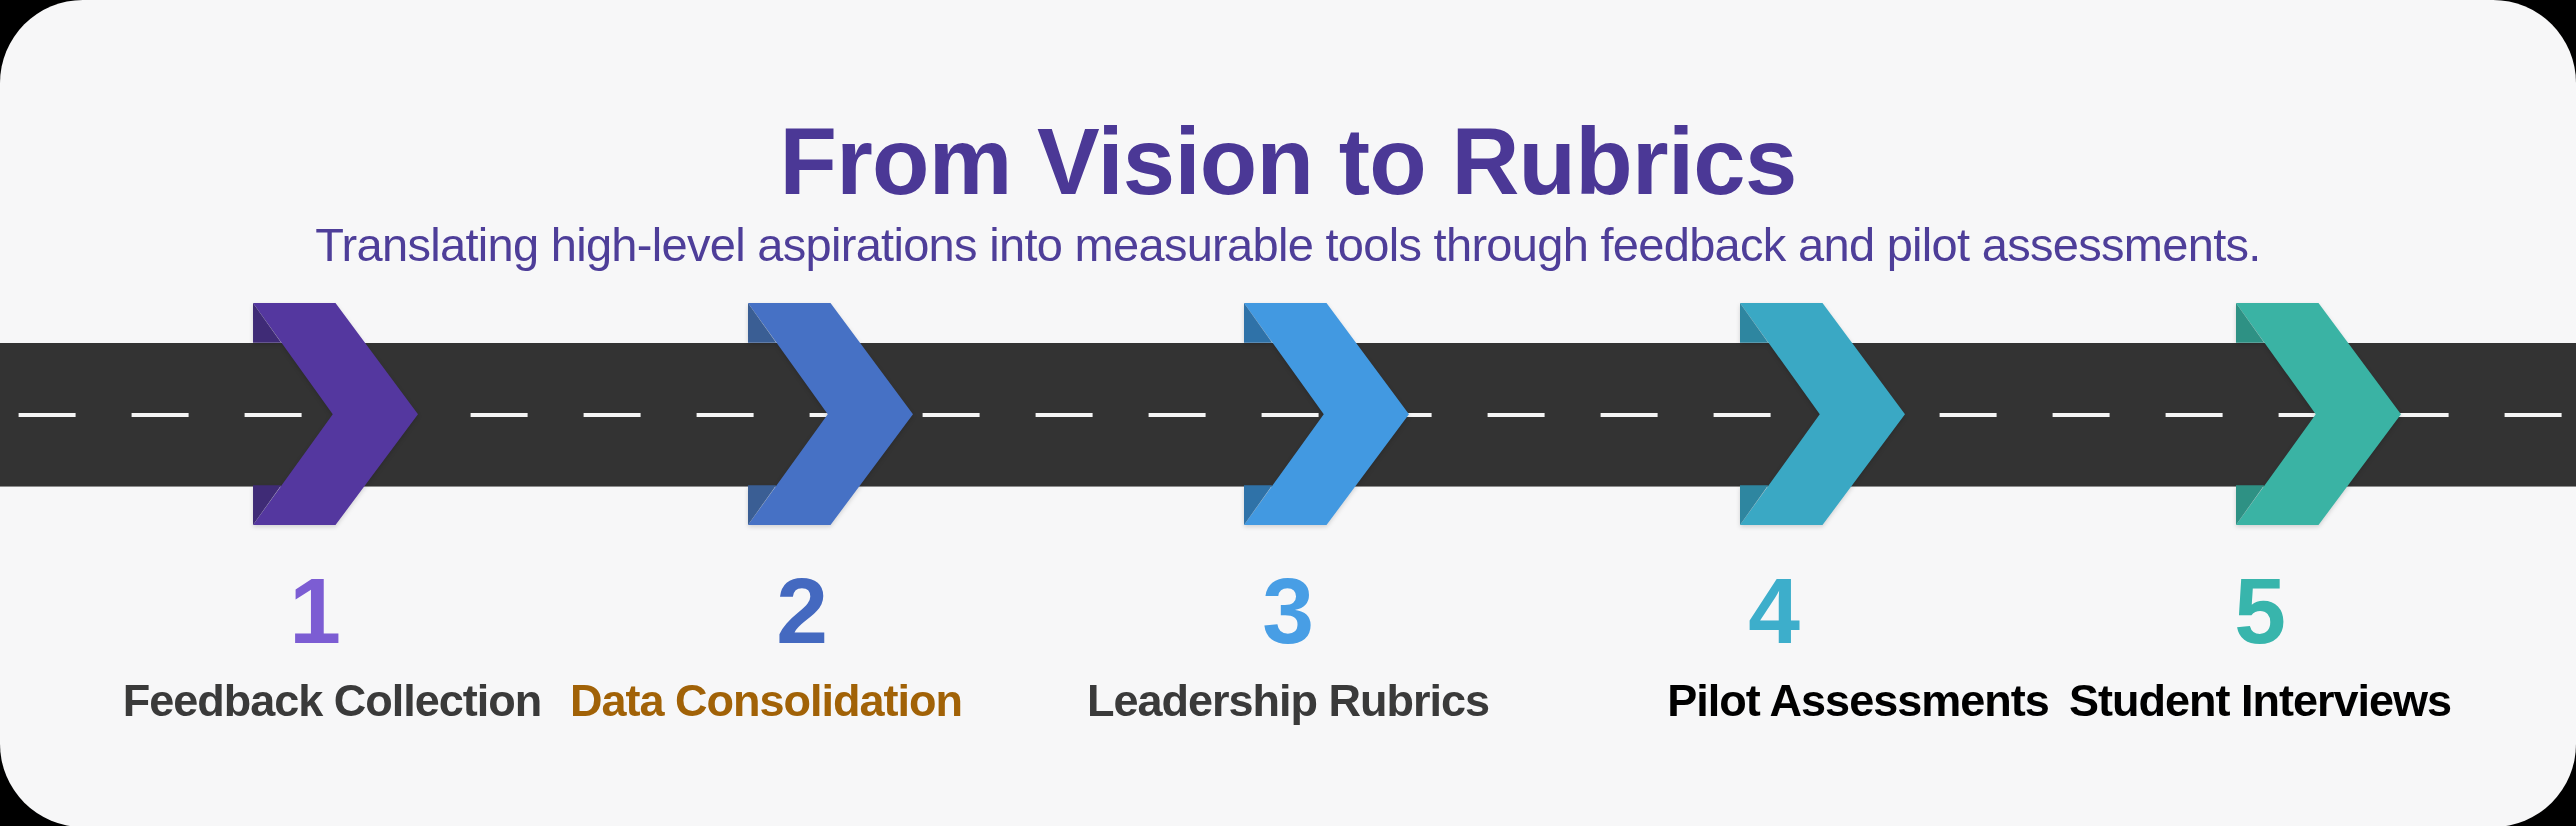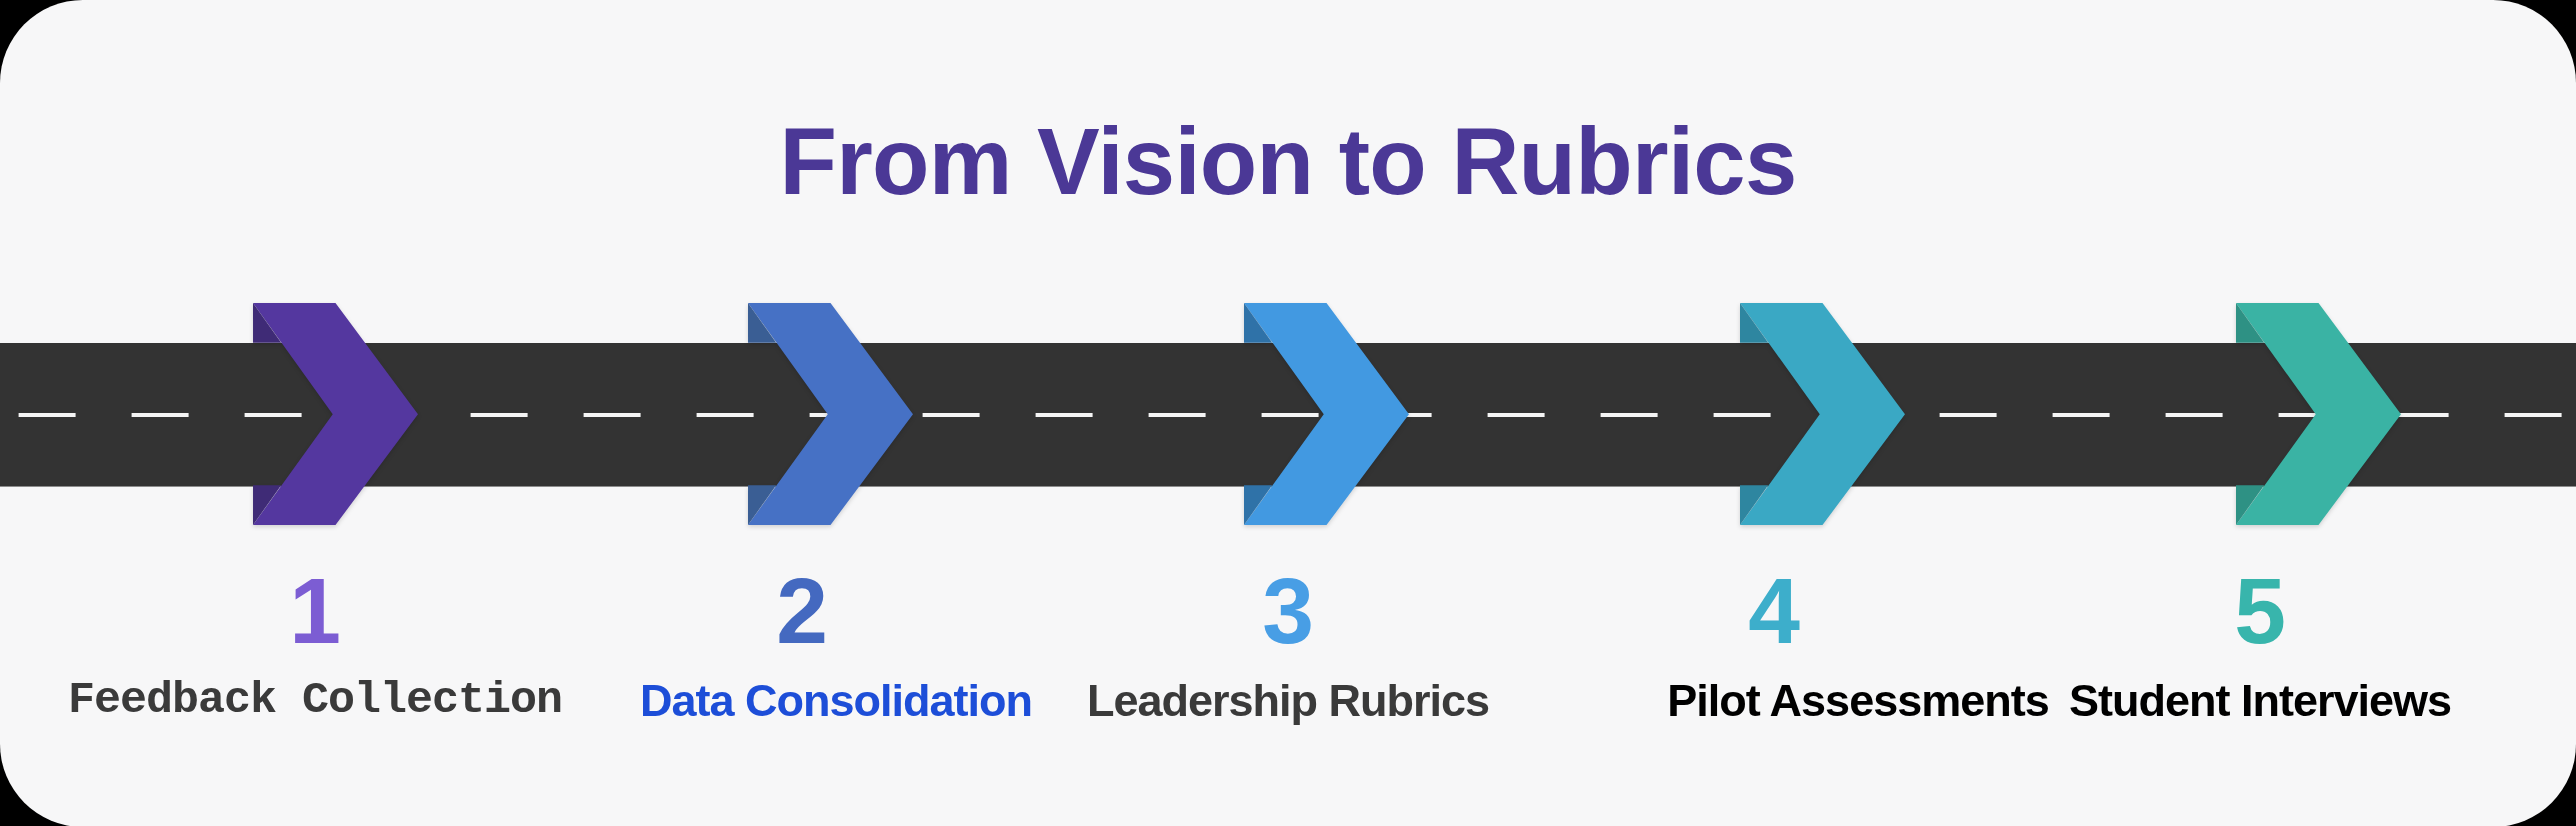--- a/index.html
+++ b/index.html
@@ -40,20 +40,21 @@
     font-size:45px;font-weight:700;letter-spacing:-1px;line-height:1;white-space:nowrap;
   }
 </style>
 </head>
 <body>
 
 <div class="card" style="background-color: rgb(247, 247, 248);">
 
   <h1 class="title" style="color: rgb(75, 56, 150);">From Vision to Rubrics</h1>
 
+  <p class="subtitle" style="color: rgb(78, 62, 153);">Translating high-level aspirations into measurable tools through feedback and pilot assessments.</p>
 
   <div class="road" style="background-color: rgb(51, 51, 51);">
     <div class="road-dashes"></div>
   </div>
 
   <svg class="chevron" style="left:253px" viewBox="0 0 240 323">
     <polygon points="0,0 120,0 240,162 120,323 0,323 116,162" fill="#54379f"></polygon>
     <polygon points="0,0 41,58 0,58" fill="#3f2b76"></polygon>
     <polygon points="0,265 41,265 0,323" fill="#3f2b76"></polygon>
   </svg>
@@ -77,20 +78,20 @@
     <polygon points="0,0 41,58 0,58" fill="#2e9184"></polygon>
     <polygon points="0,265 41,265 0,323" fill="#2e9184"></polygon>
   </svg>
 
   <div class="step-number" style="left: 315px; color: rgb(124, 93, 211);">1</div>
   <div class="step-number" style="left: 802px; color: rgb(68, 105, 192);">2</div>
   <div class="step-number" style="left: 1288px; color: rgb(72, 158, 229);">3</div>
   <div class="step-number" style="left: 1774px; color: rgb(61, 174, 203);">4</div>
   <div class="step-number" style="left: 2260px; color: rgb(56, 181, 172);">5</div>
 
-  <div class="step-label" style="left: 315px; color: rgb(58, 58, 58); font-family: Liberation Mono, monospace;">Feedback Collection</div>
-  <div class="step-label" style="left: 836px; color: #1d4ed8;">Data Consolidation</div>
+  <div class="step-label" style="left: 332px; color: rgb(58, 58, 58);">Feedback Collection</div>
+  <div class="step-label" style="left: 766px; color: #a16207;">Data Consolidation</div>
   <div class="step-label" style="left: 1288px; color: rgb(58, 58, 58);">Leadership Rubrics</div>
   <div class="step-label" style="left: 1858px; color: #000000;">Pilot Assessments</div>
   <div class="step-label" style="left: 2260px; color: #000000;">Student Interviews</div>
 
 </div>
 
 
 </body></html>

